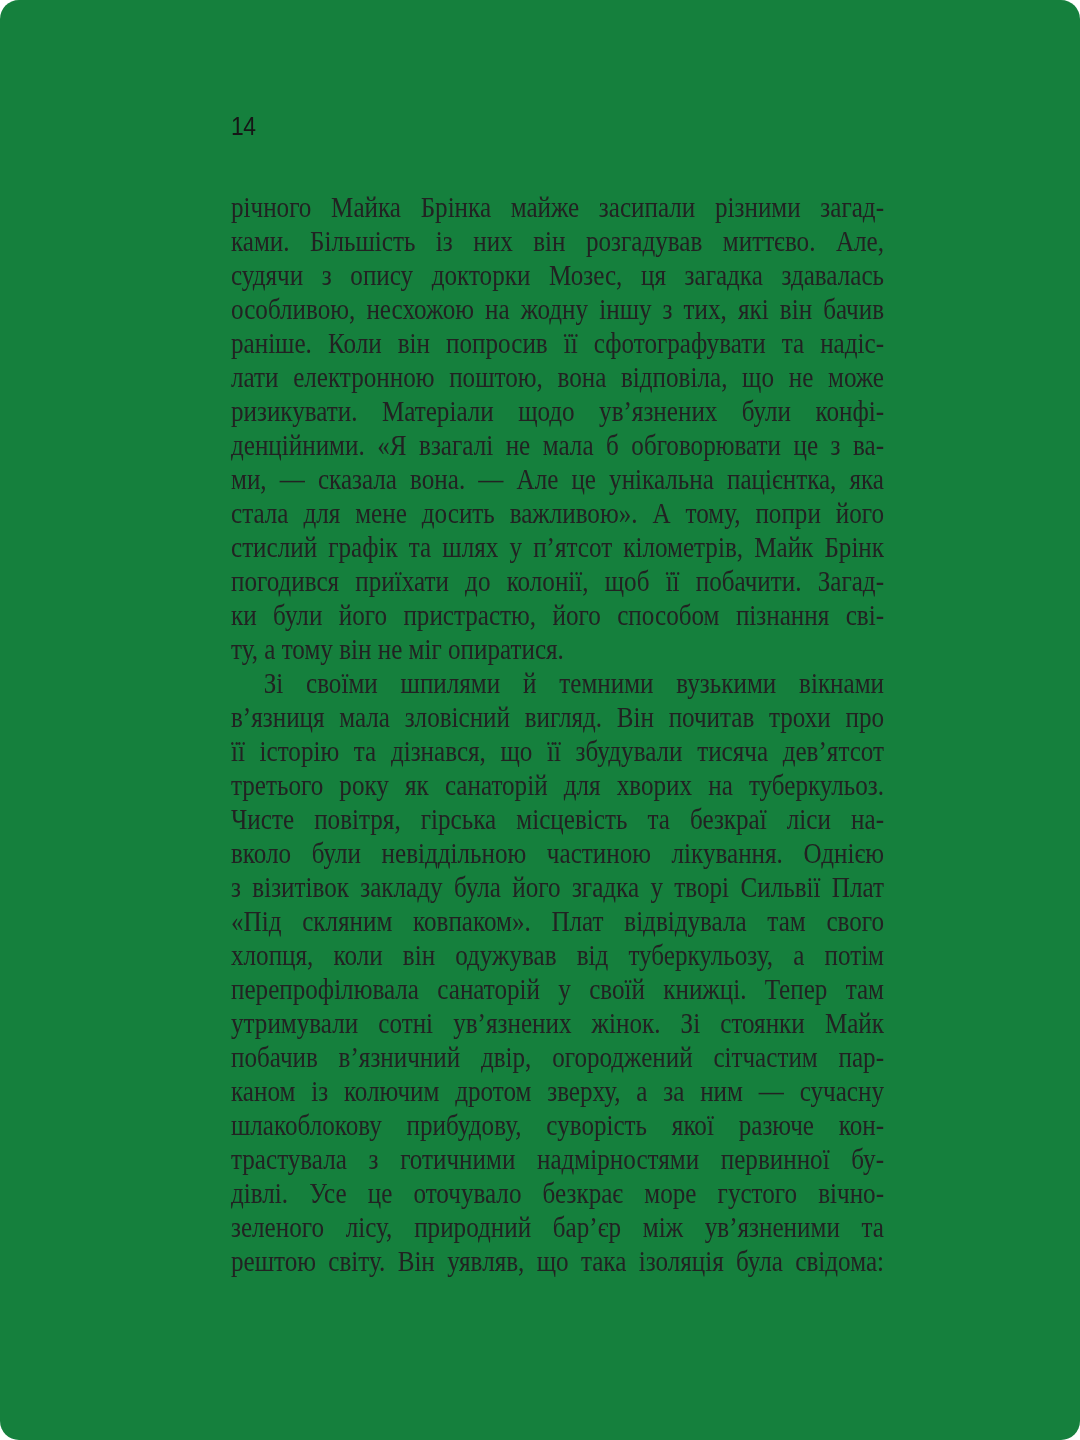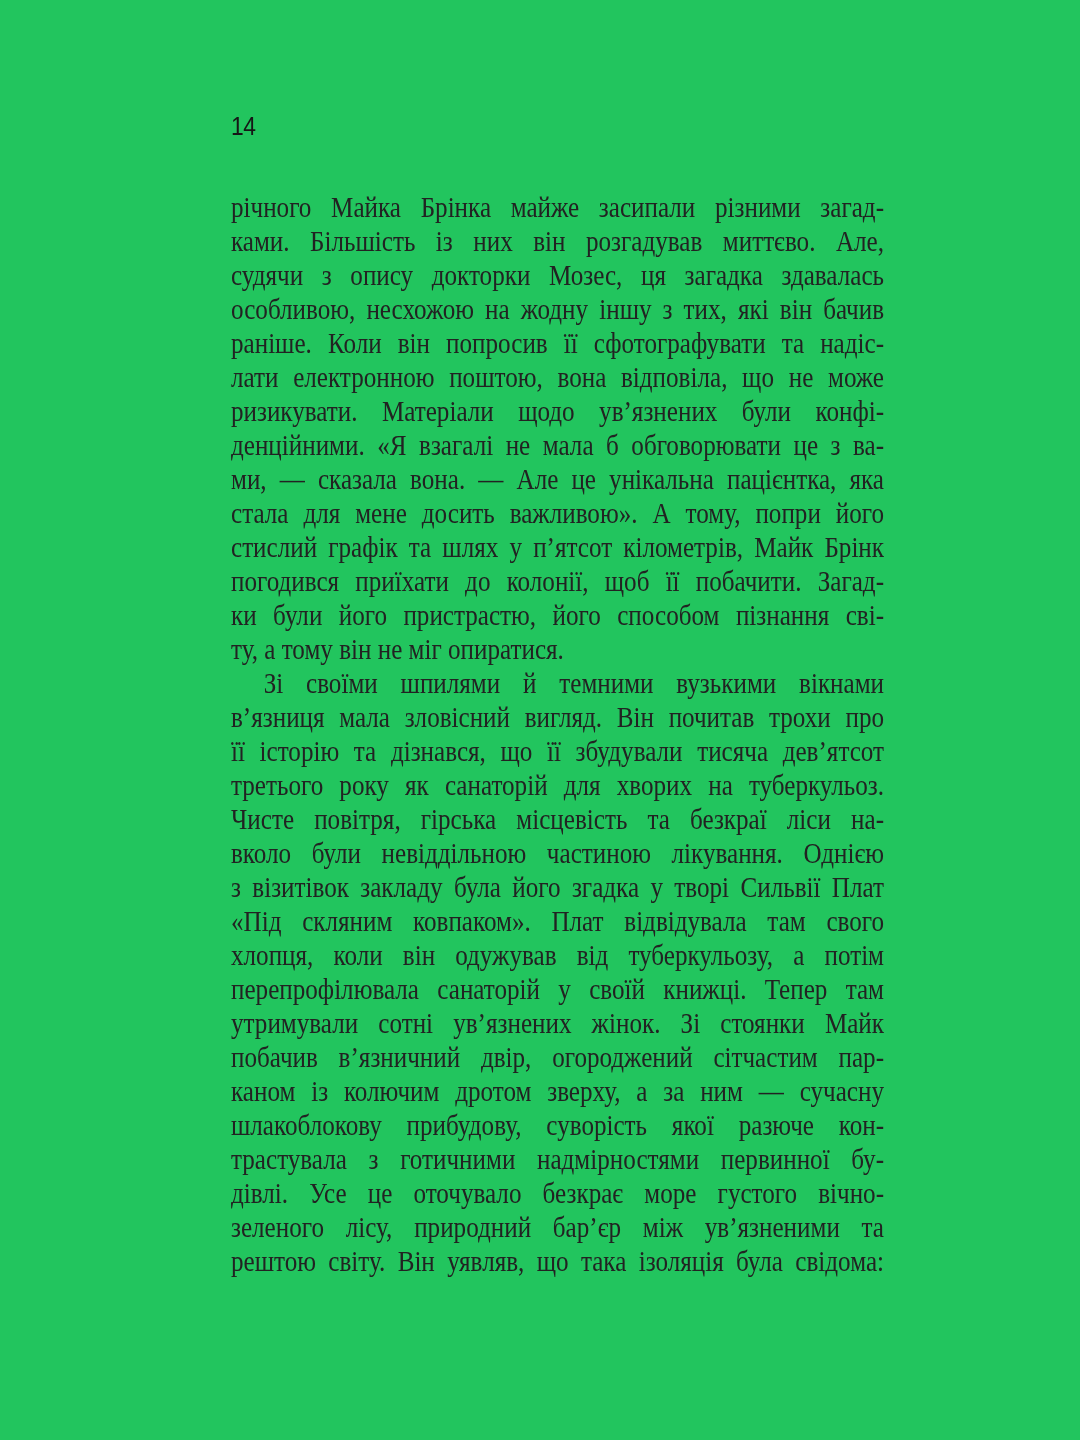--- a/index.html
+++ b/index.html
@@ -4,22 +4,23 @@
 <style>
   html, body {
     margin: 0;
     padding: 0;
     background: #ffffff;
   }
   .screen {
     position: relative;
     width: 1080px;
     height: 1440px;
-    background: #22c55e;
+    background: #15803d;
     overflow: hidden;
+    border-radius: 19px;
   }
   .page-number {
     position: absolute;
     left: 231px;
     top: 112px;
     font-family: "Liberation Sans", sans-serif;
     font-size: 26px;
     line-height: 28px;
     color: #161616;
     letter-spacing: -0.5px;

